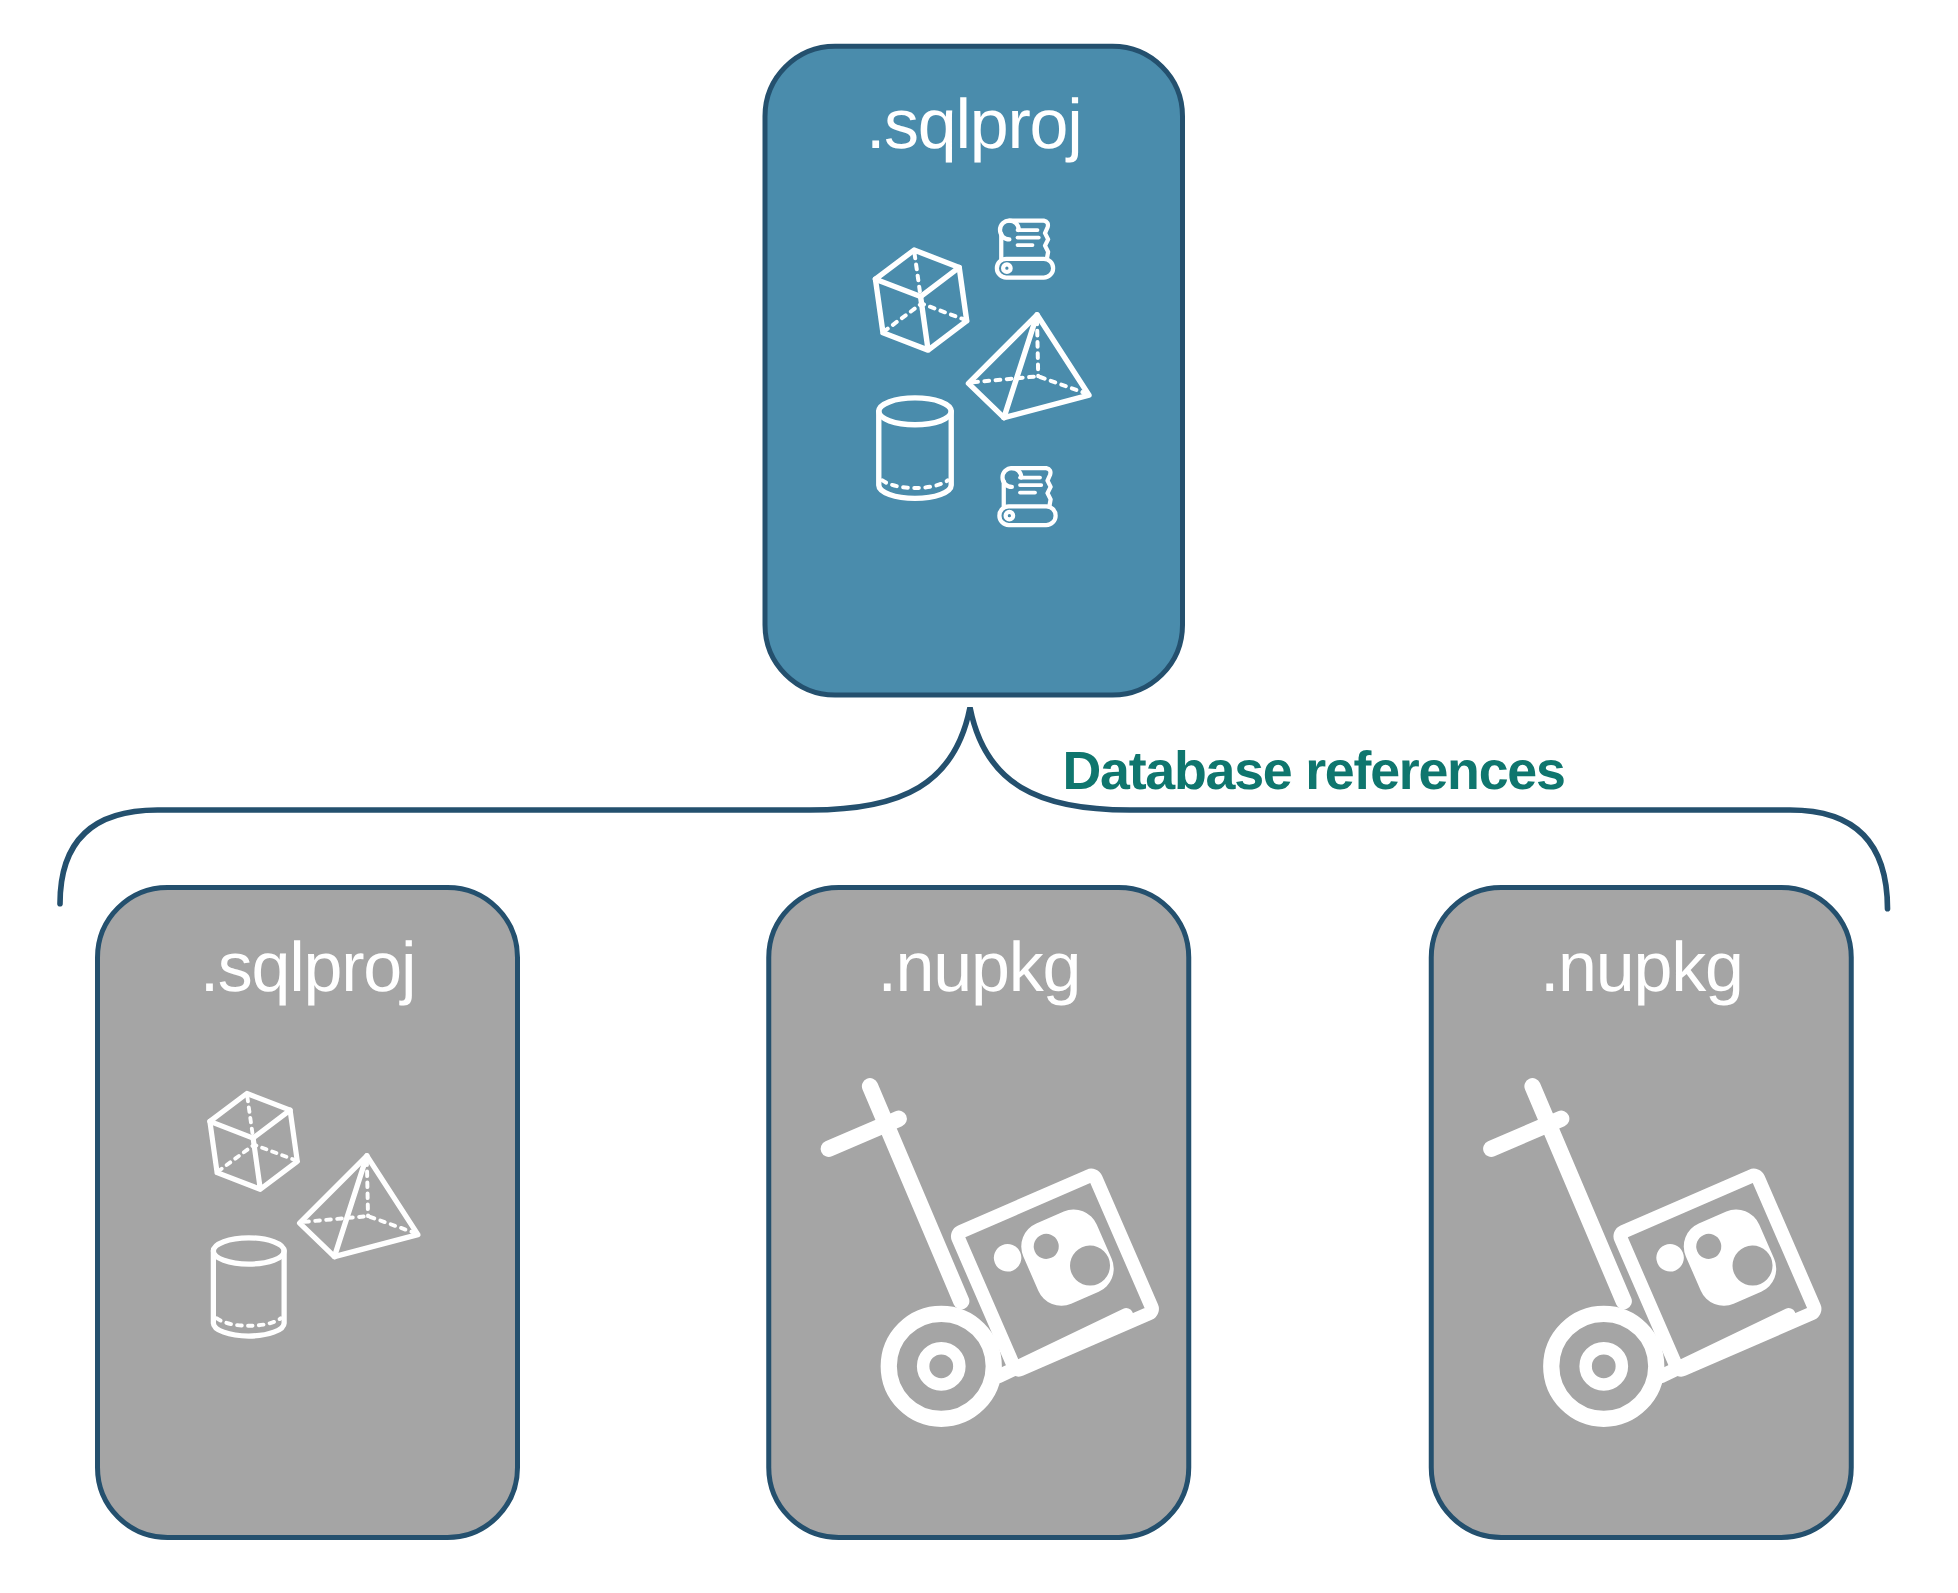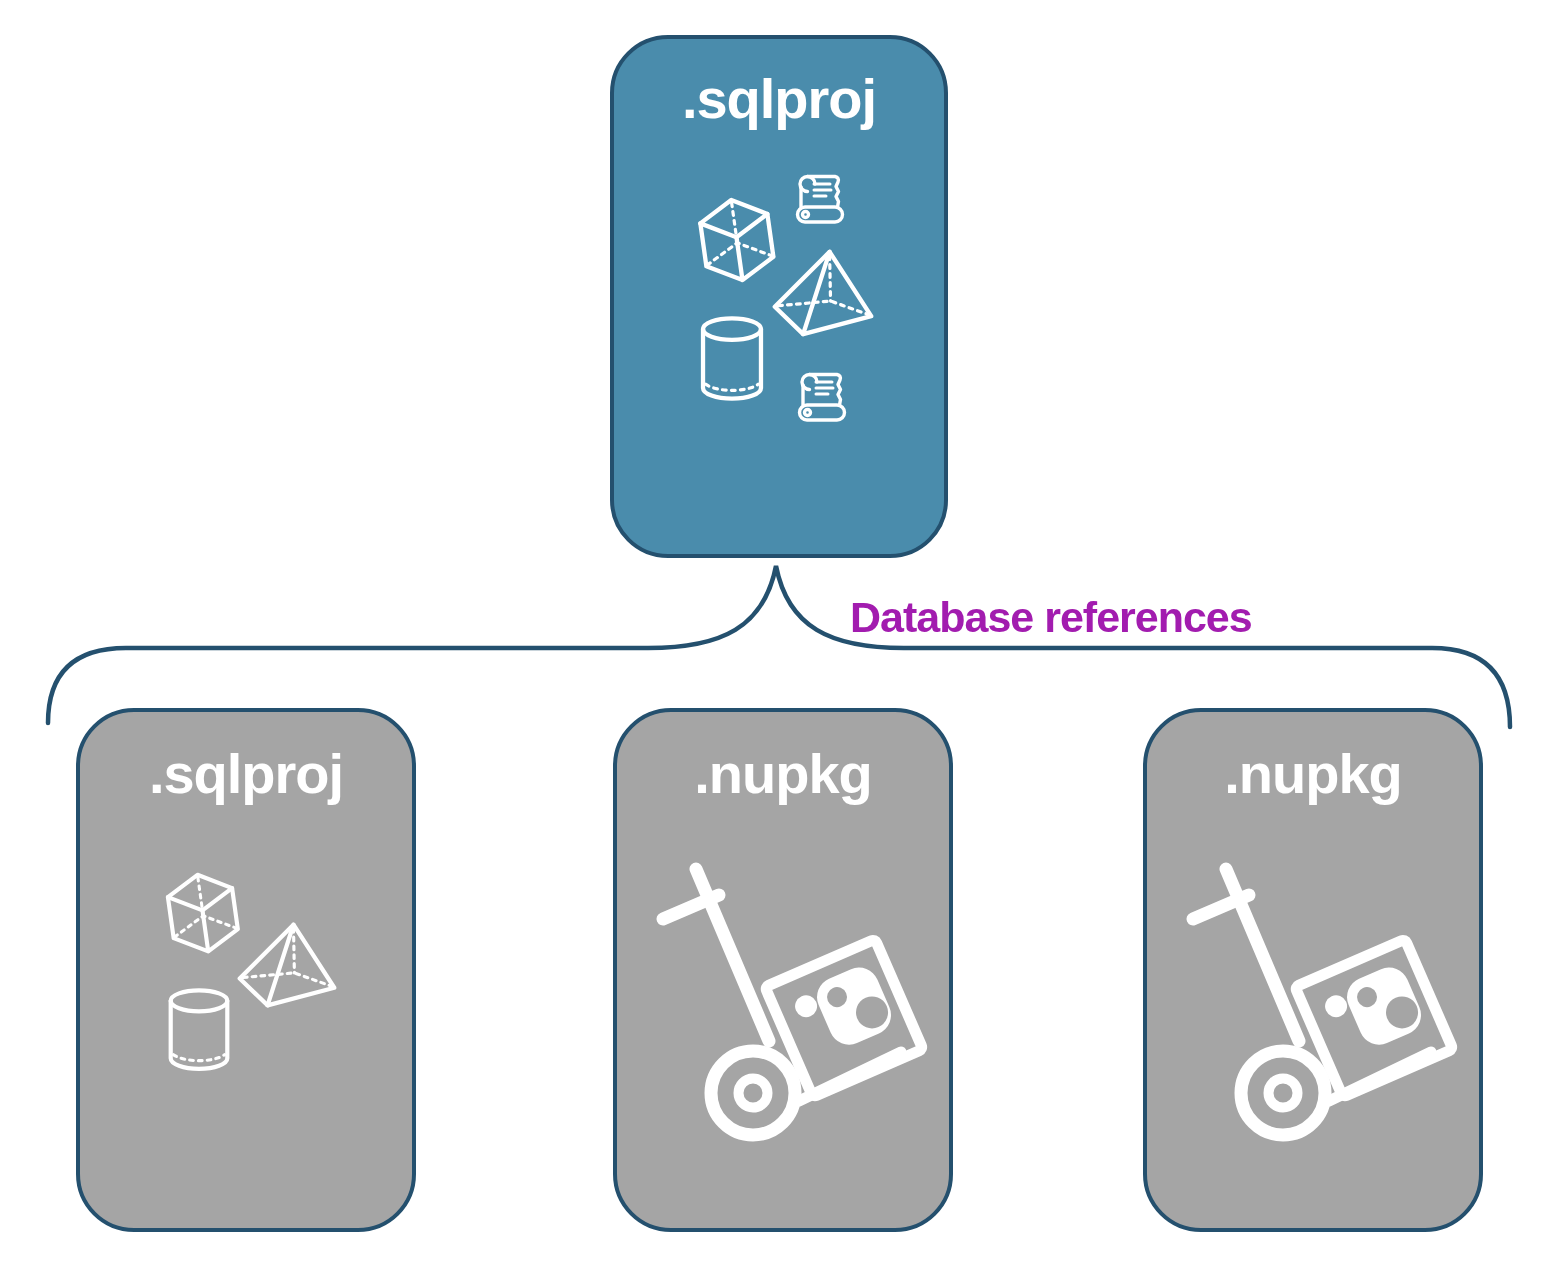--- a/index.html
+++ b/index.html
@@ -20,21 +20,21 @@
   .node-child { top:708px; width:340px; height:524px; background:#A5A5A5; }
   .child-0 { left:76px; }
   .child-1 { left:613px; }
   .child-2 { left:1143px; }
   .node-label {
     position:relative;
     display:block;
     margin-top:31px;
     text-align:center;
     font-size:56px;
-    font-weight:bold;
+    font-weight:normal;
     color:#ffffff;
     letter-spacing:-1px;
     line-height:1.1;
     user-select:none;
   }
   .node-root .node-label { margin-top:29px; }
   .icon-layer {
     position:absolute;
     left:0; top:0;
     width:100%; height:100%;
@@ -44,21 +44,21 @@
     position:absolute;
     left:0; top:0;
     width:1566px; height:1274px;
     pointer-events:none;
   }
   .connector-label {
     position:absolute;
     left:850px; top:593px;
     font-size:43px;
     font-weight:bold;
-    color:#a21caf;
+    color:#0f766e;
     letter-spacing:-1px;
     white-space:nowrap;
     user-select:none;
   }
   .defs-store { position:absolute; width:0; height:0; overflow:hidden; }
 </style>
 </head>
 <body>
 
 <div class="canvas">

